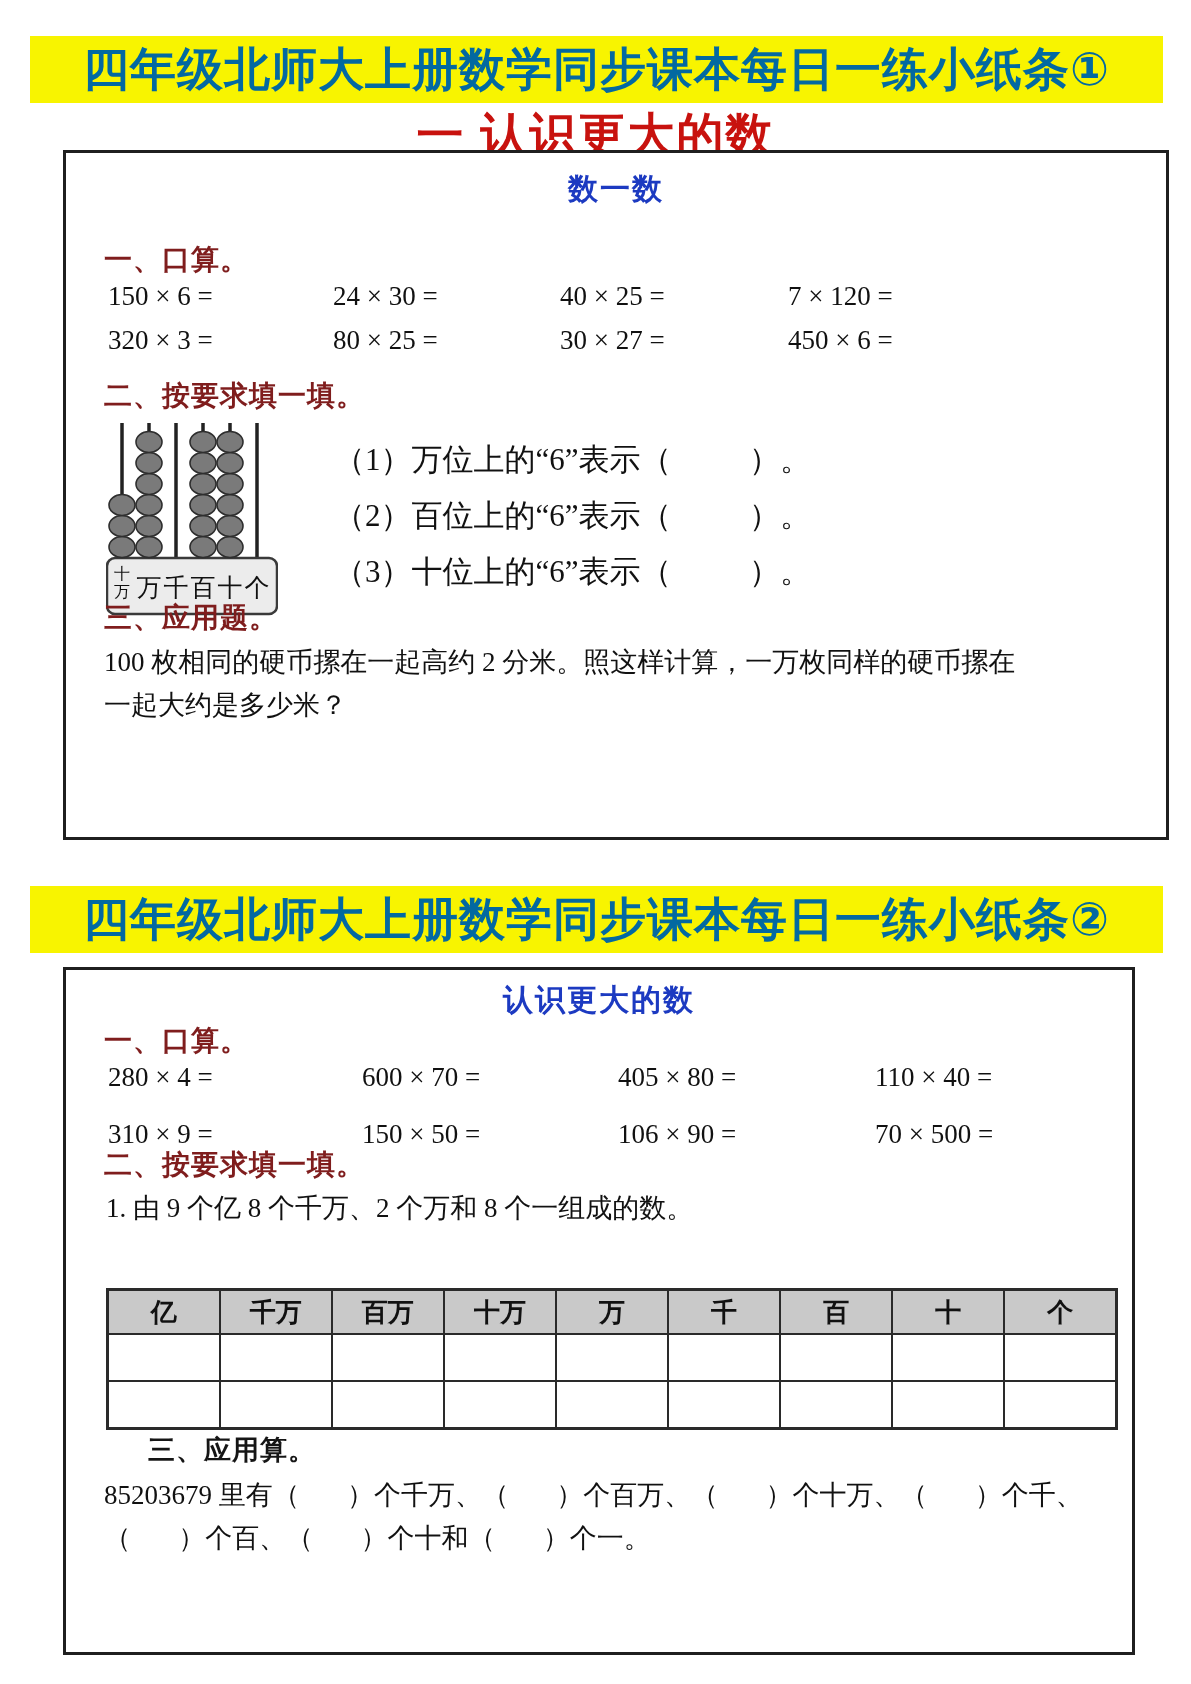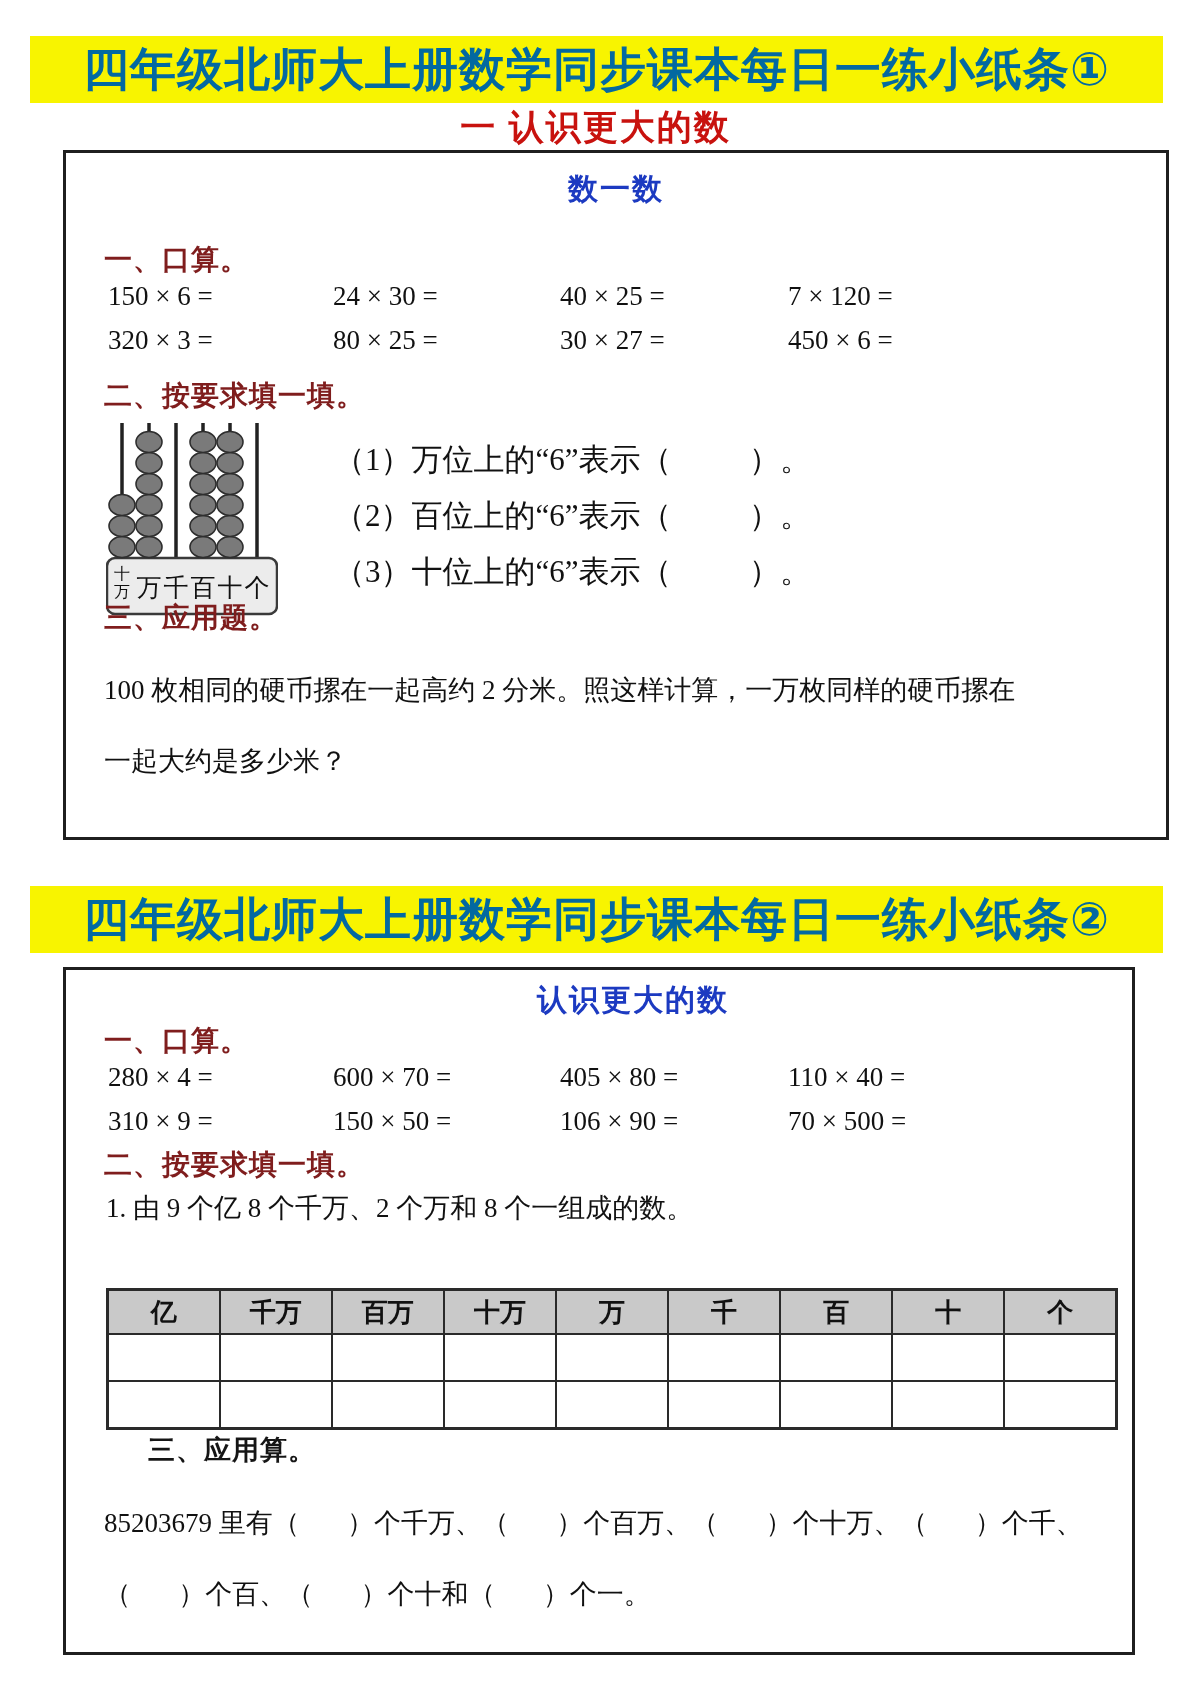--- a/index.html
+++ b/index.html
@@ -8,66 +8,66 @@
 
   .banner{position:absolute;left:30px;width:1133px;height:67px;background:#f8f400;
           display:flex;align-items:center;justify-content:center;
           font-family:"Liberation Sans","DejaVu Sans",sans-serif;font-weight:bold;
           font-size:46px;color:#0369a1;letter-spacing:1px;white-space:nowrap;}
   #banner1{top:36px;}
   #banner2{top:886px;}
 
   .unit-subtitle{position:absolute;top:104px;left:0;width:100%;text-align:center;
           color:#c8120e;font-family:"Liberation Sans","DejaVu Sans",sans-serif;
-          font-weight:bold;font-size:35px;letter-spacing:2px;}
+          font-weight:bold;font-size:47px;letter-spacing:2px;}
 
   .sheet{position:absolute;left:63px;width:1066px;border:3px solid #1f1f1f;background:#fff;}
   #sheet1{top:150px;height:684px;padding-left:34px;}
   #sheet2{top:967px;height:682px;}
 
   .lesson-title{position:absolute;left:0;width:100%;text-align:center;color:#1c3ac1;
           font-family:"Liberation Sans","DejaVu Sans",sans-serif;font-weight:bold;
           font-size:30px;letter-spacing:2px;}
   #sheet1 .lesson-title{top:16px;}
-  #sheet2 .lesson-title{top:10px;padding-left:34px;}
+  #sheet2 .lesson-title{top:10px;}
 
   .sec-heading{position:absolute;color:#7f1d1d;
           font-family:"Liberation Sans","DejaVu Sans",sans-serif;font-weight:bold;
           font-size:28px;letter-spacing:1px;white-space:nowrap;}
   .sec-heading.black{color:#151515;font-size:27px;margin-left:44px;}
 
   #sheet1 .h-oral{left:38px;top:88px;}
   #sheet1 .calc-grid{top:128px;}
   #sheet1 .h-fill{left:38px;top:224px;}
   #sheet1 .abacus-wrap{left:40px;top:266px;}
   #sheet1 .q-list{left:268px;top:286px;}
   #sheet1 .h-word{left:38px;top:446px;}
   #sheet1 .para{top:488px;}
 
   #sheet2 .h-oral{left:38px;top:52px;}
-  #sheet2 .calc-grid{top:92px;}
+  #sheet2 .calc-grid{top:92px;gap:29px;}
   #sheet2 .h-fill{left:38px;top:176px;}
   #sheet2 .fill-items{left:40px;top:220px;}
   #sheet2 .pv-table{left:40px;top:318px;}
   #sheet2 .h-word{left:38px;top:462px;}
   #sheet2 .para{top:504px;}
 
   .calc-grid{position:absolute;left:42px;display:grid;
           grid-template-columns:225px 227px 228px 220px;row-gap:16px;
           font-size:27px;white-space:pre;}
   .calc-grid div{height:28px;}
 
   .abacus-wrap{position:absolute;width:172px;height:198px;}
 
   .q-list{position:absolute;display:flex;flex-direction:column;gap:14px;
           font-size:31px;white-space:pre;text-align:right;}
 
   .para{position:absolute;left:38px;width:990px;font-size:27px;line-height:43px;
           white-space:pre-wrap;}
-  .para div{white-space:pre-wrap;margin-top:28px;}
+  .para div{white-space:pre-wrap;}
 
   .fill-items{position:absolute;display:flex;flex-direction:column;gap:15px;
           font-size:27px;white-space:pre;}
 
   .pv-table{position:absolute;border-collapse:collapse;width:1012px;
           border:3px solid #2a2a2a;table-layout:fixed;}
   .pv-table th{background:#c9c9c9;border:2px solid #2a2a2a;height:40px;
           font-size:26px;font-weight:bold;font-family:"Liberation Serif","DejaVu Serif",serif;}
   .pv-table td{border:2px solid #2a2a2a;height:43px;background:#fff;}
 </style>

